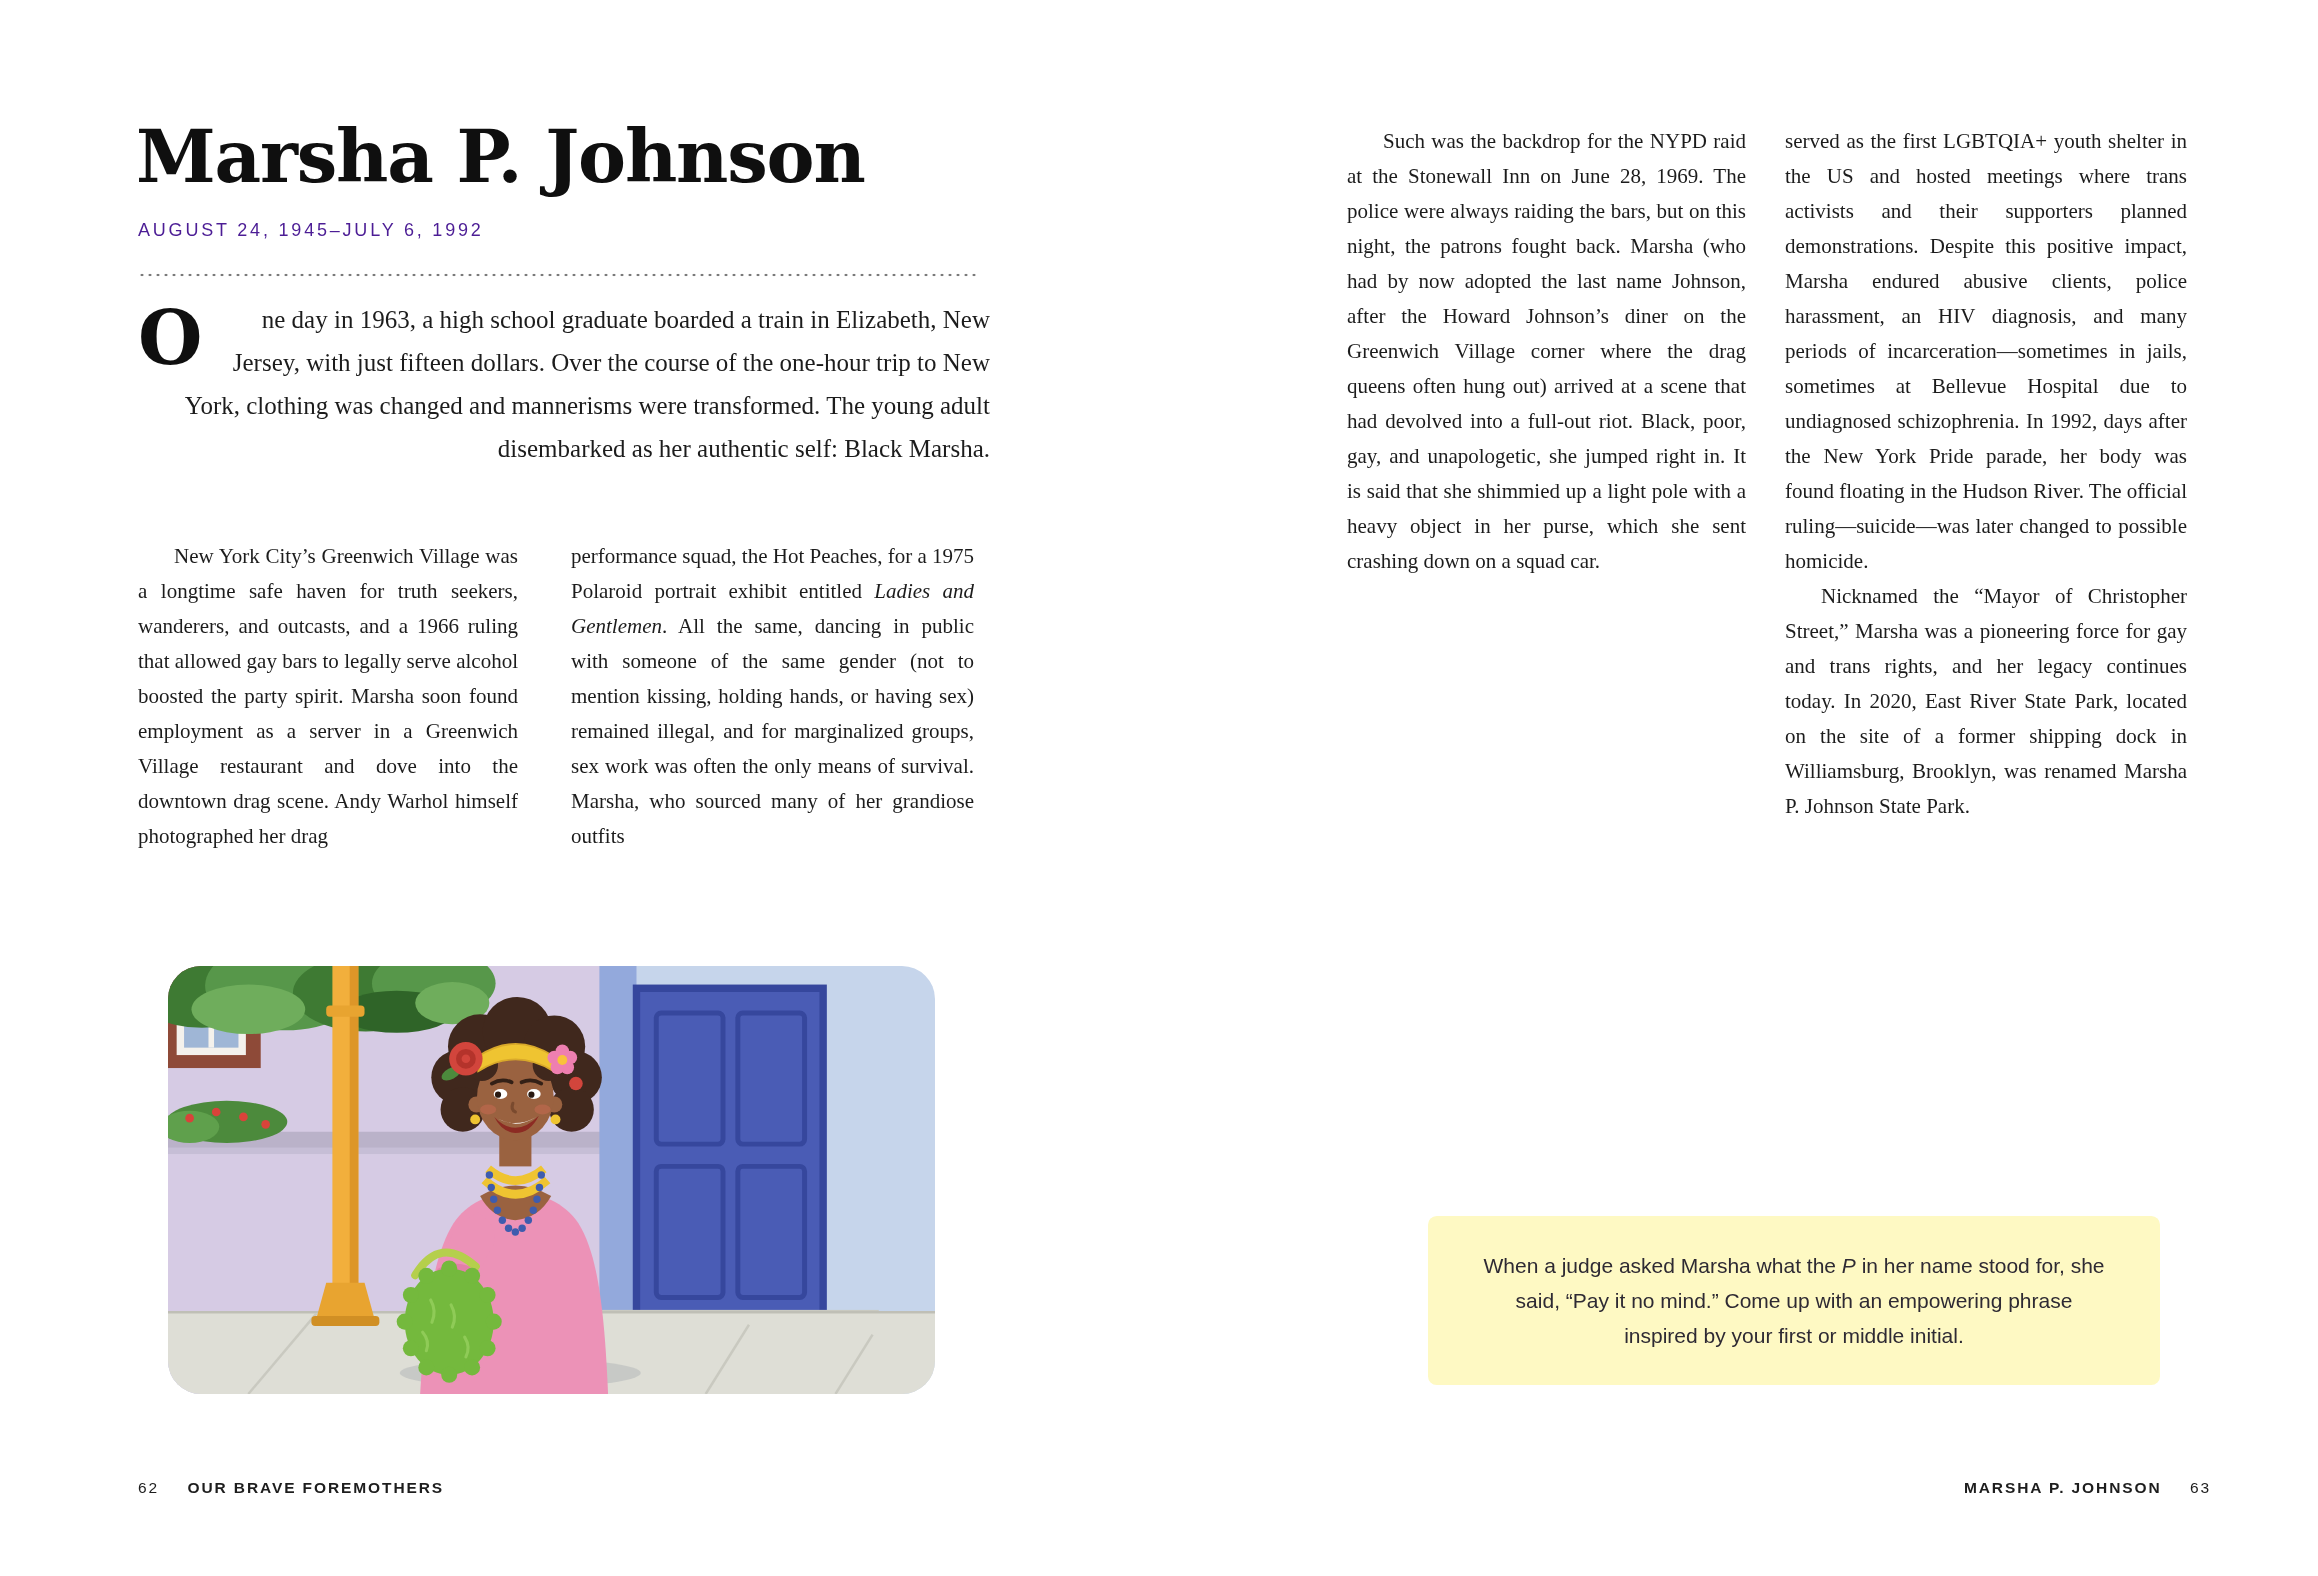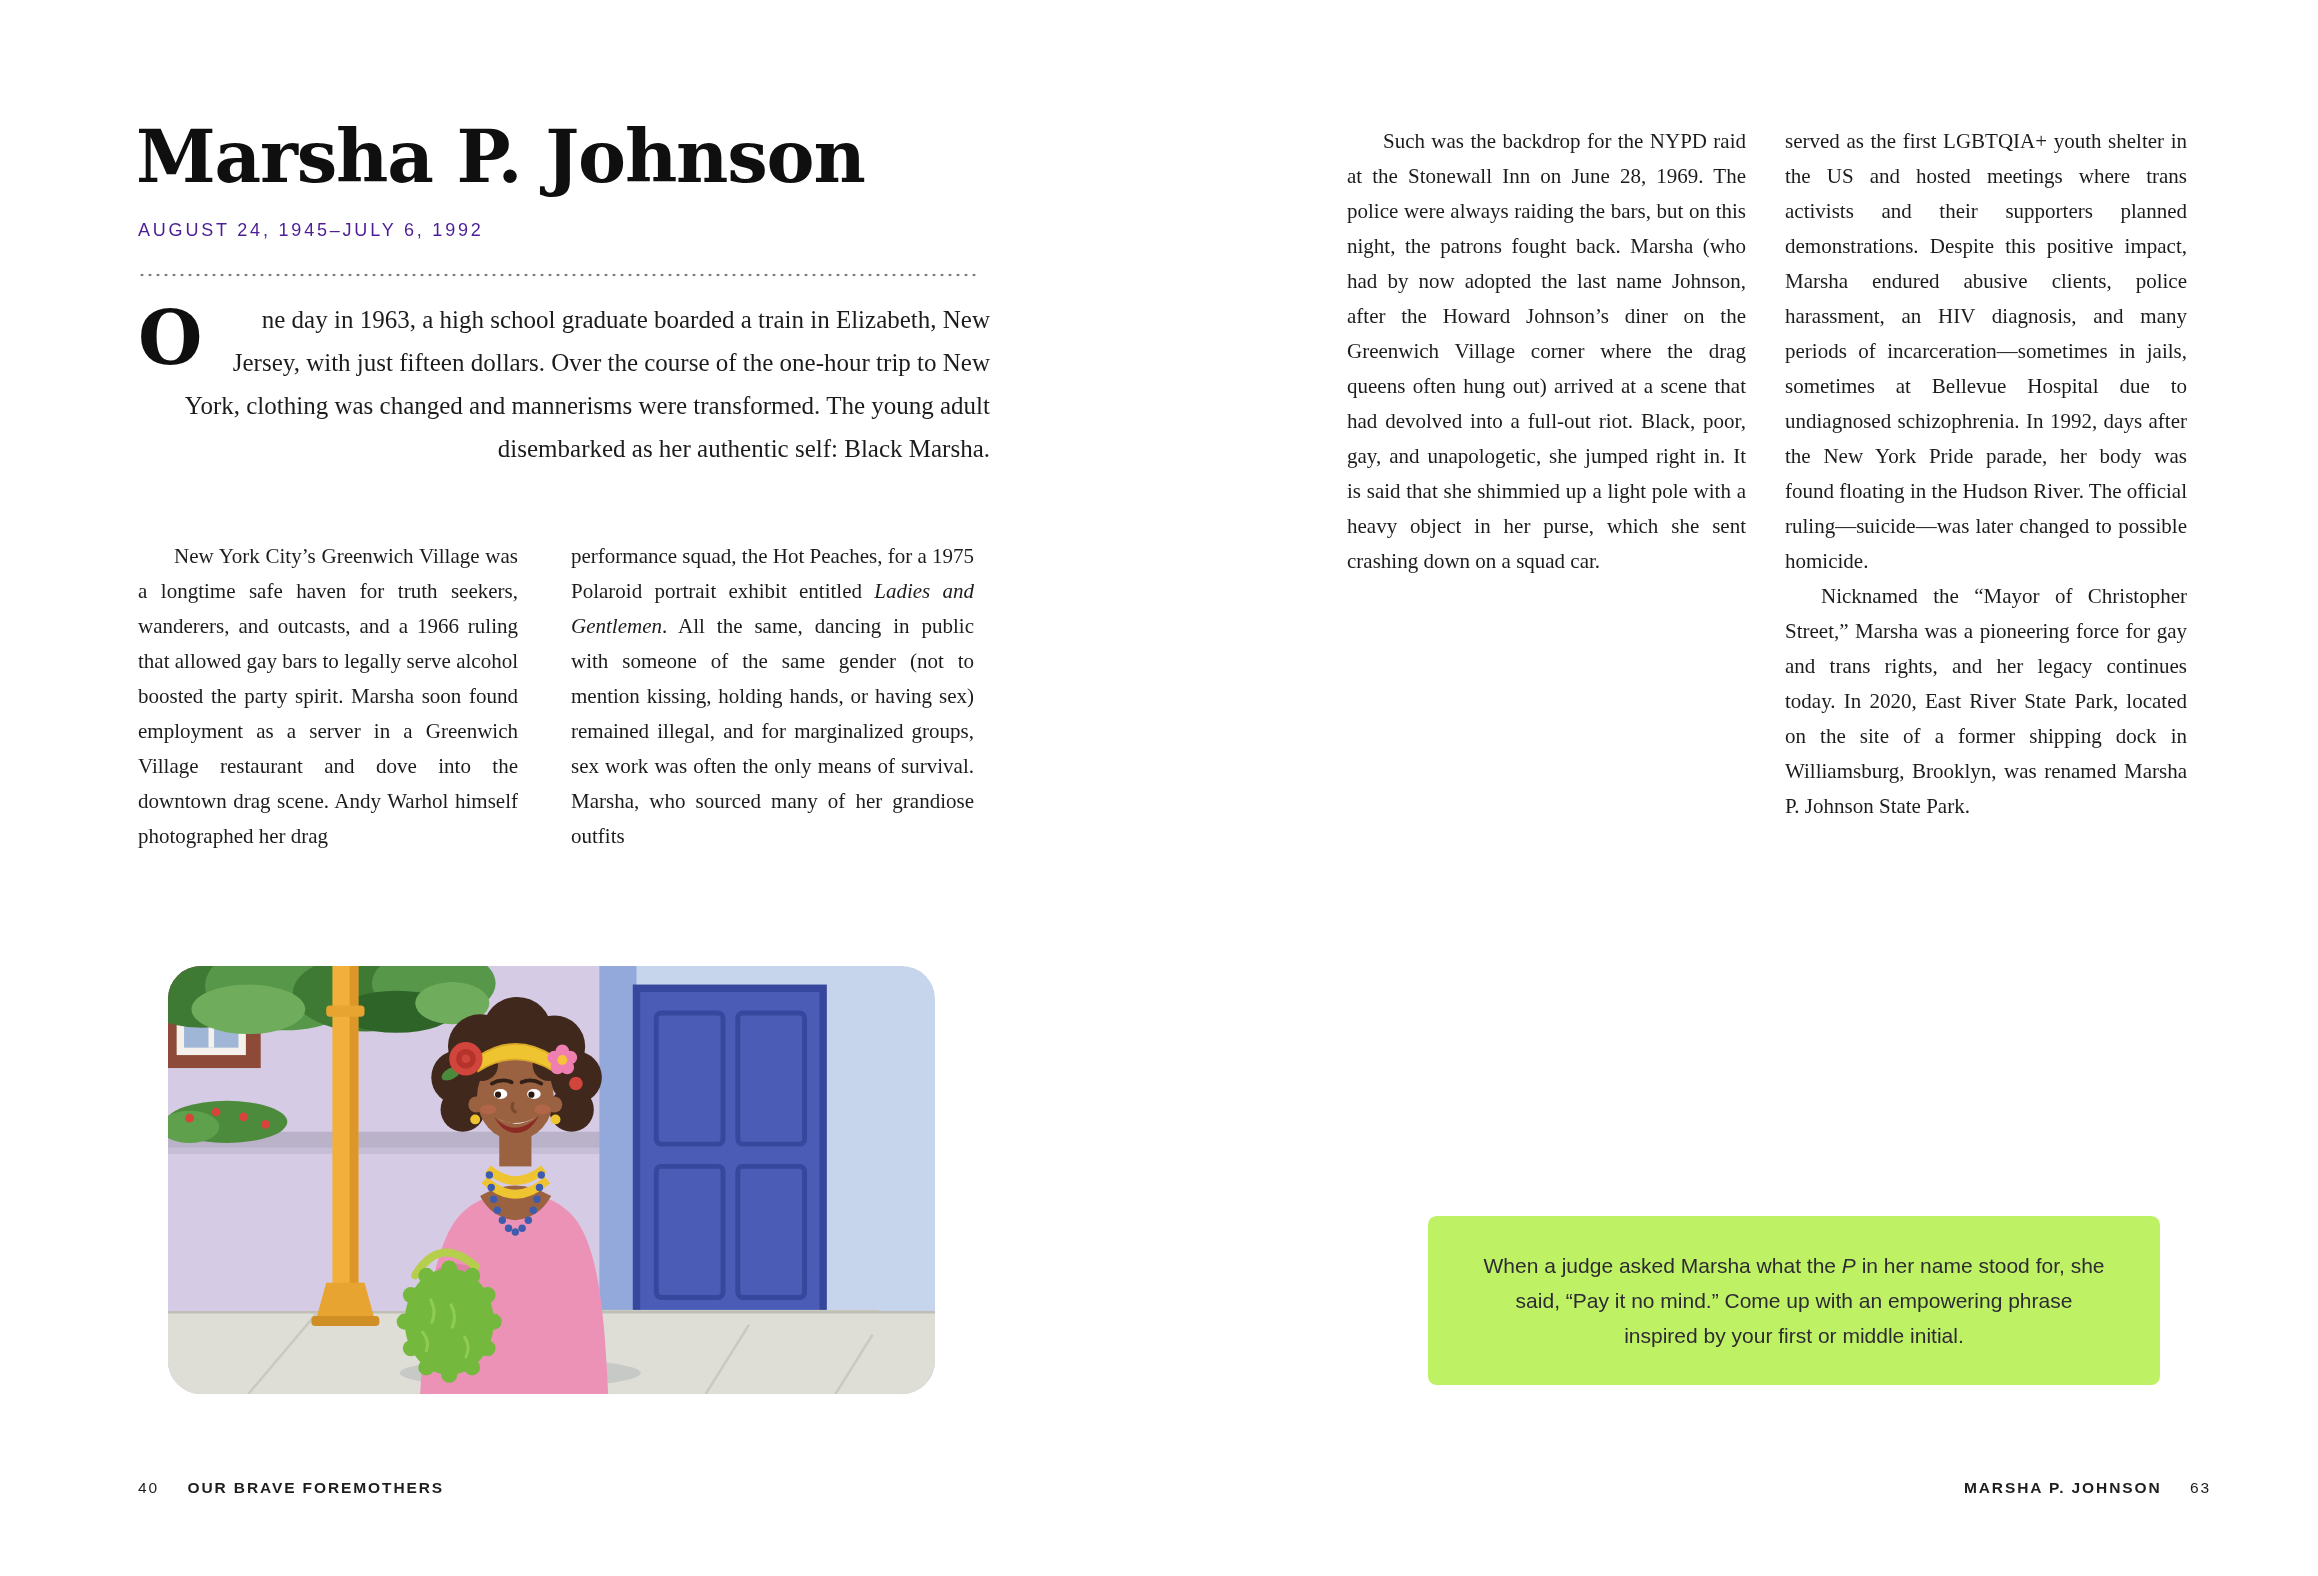--- a/index.html
+++ b/index.html
@@ -103,21 +103,21 @@
     font-family:"Liberation Sans", sans-serif;
     font-weight:700;
     font-size:16.7px;
     letter-spacing:1.2px;
     color:#a4399b;
     margin-top:21px;
   }
 
   .callout {
     left:1428px; top:1216px; width:732px;
-    background:#bef264;
+    background:#fef9c3;
     border-radius:8.7px;
     padding:32px 53px;
     text-align:center;
     font-family:"Liberation Sans", sans-serif;
     font-size:21px;
     line-height:35px;
     color:#2e2a33;
   }
 </style>
 </head>
@@ -311,21 +311,21 @@
         <path d="M 425 540 q 10 18 2 36"></path>
         <path d="M 458 548 q 10 18 2 36"></path>
         <path d="M 412 592 q 12 14 6 30"></path>
         <path d="M 480 600 q 10 16 2 32"></path>
       </g>
     </g>
   </svg>
 </figure>
 
 <div class="abs footer lfooter">
-  <span class="pagenum">40</span>
+  <span class="pagenum">62</span>
   <span class="ftitle">OUR BRAVE FOREMOTHERS</span>
 </div>
 
 <div class="abs bodytext rcol1">
   <p class="indent">Such was the backdrop for the NYPD raid at the Stonewall Inn on June 28, 1969. The police were always raiding the bars, but on this night, the patrons fought back. Marsha (who had by now adopted the last name Johnson, after the Howard Johnson’s diner on the Greenwich Village corner where the drag queens often hung out) arrived at a scene that had devolved into a full-out riot. Black, poor, gay, and unapologetic, she jumped right in. It is said that she shimmied up a light pole with a heavy object in her purse, which she sent crashing down on a squad car.</p>
 </div>
 
 <div class="abs bodytext rcol2">
   <p>served as the first LGBTQIA+ youth shelter in the US and hosted meetings where trans activists and their supporters planned demonstrations. Despite this positive impact, Marsha endured abusive clients, police harassment, an HIV diagnosis, and many periods of incarceration—sometimes in jails, sometimes at Bellevue Hospital due to undiagnosed schizophrenia. In 1992, days after the New York Pride parade, her body was found floating in the Hudson River. The official ruling—suicide—was later changed to possible homicide.</p>
   <p class="indent">Nicknamed the “Mayor of Christopher Street,” Marsha was a pioneering force for gay and trans rights, and her legacy continues today. In 2020, East River State Park, located on the site of a former shipping dock in Williamsburg, Brooklyn, was renamed Marsha P. Johnson State Park.</p>

